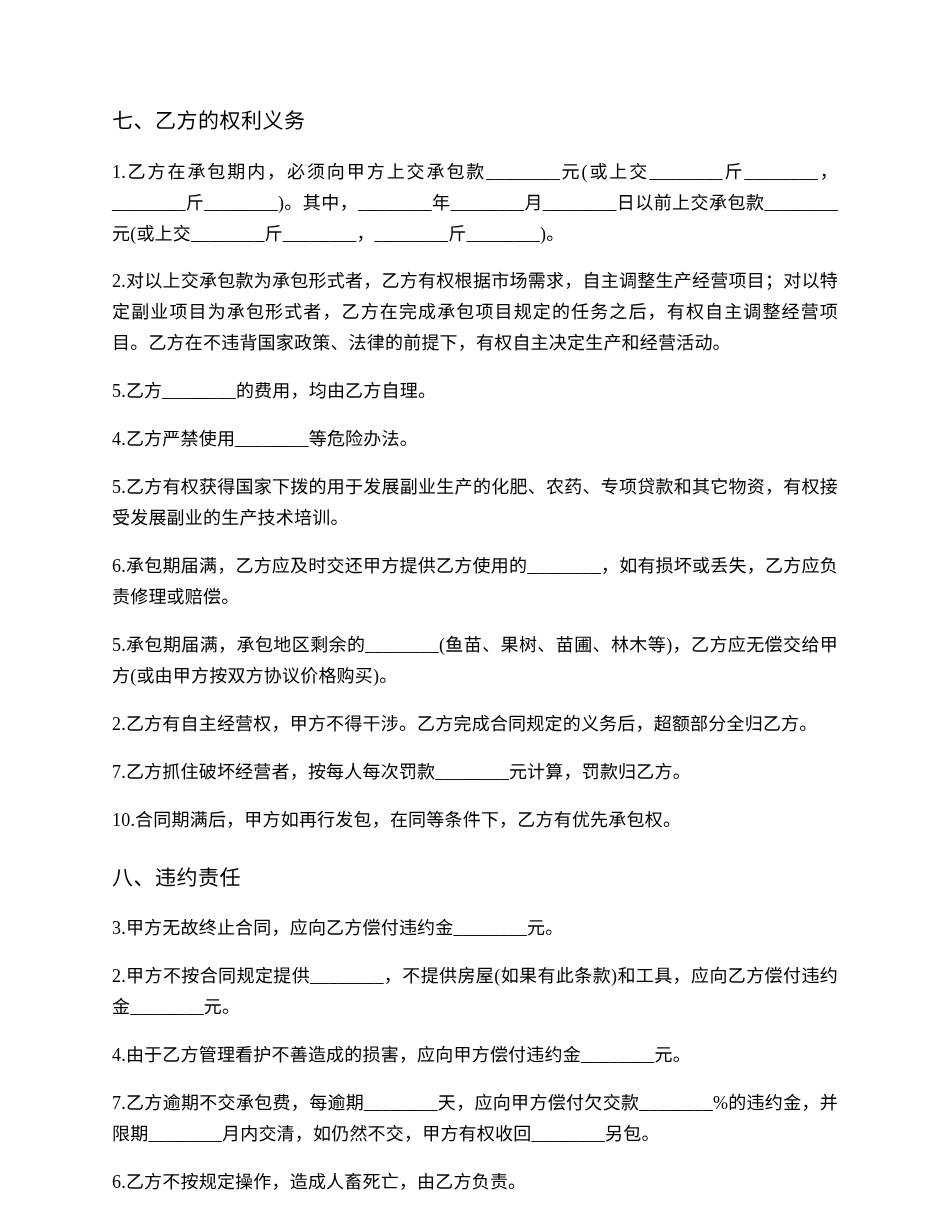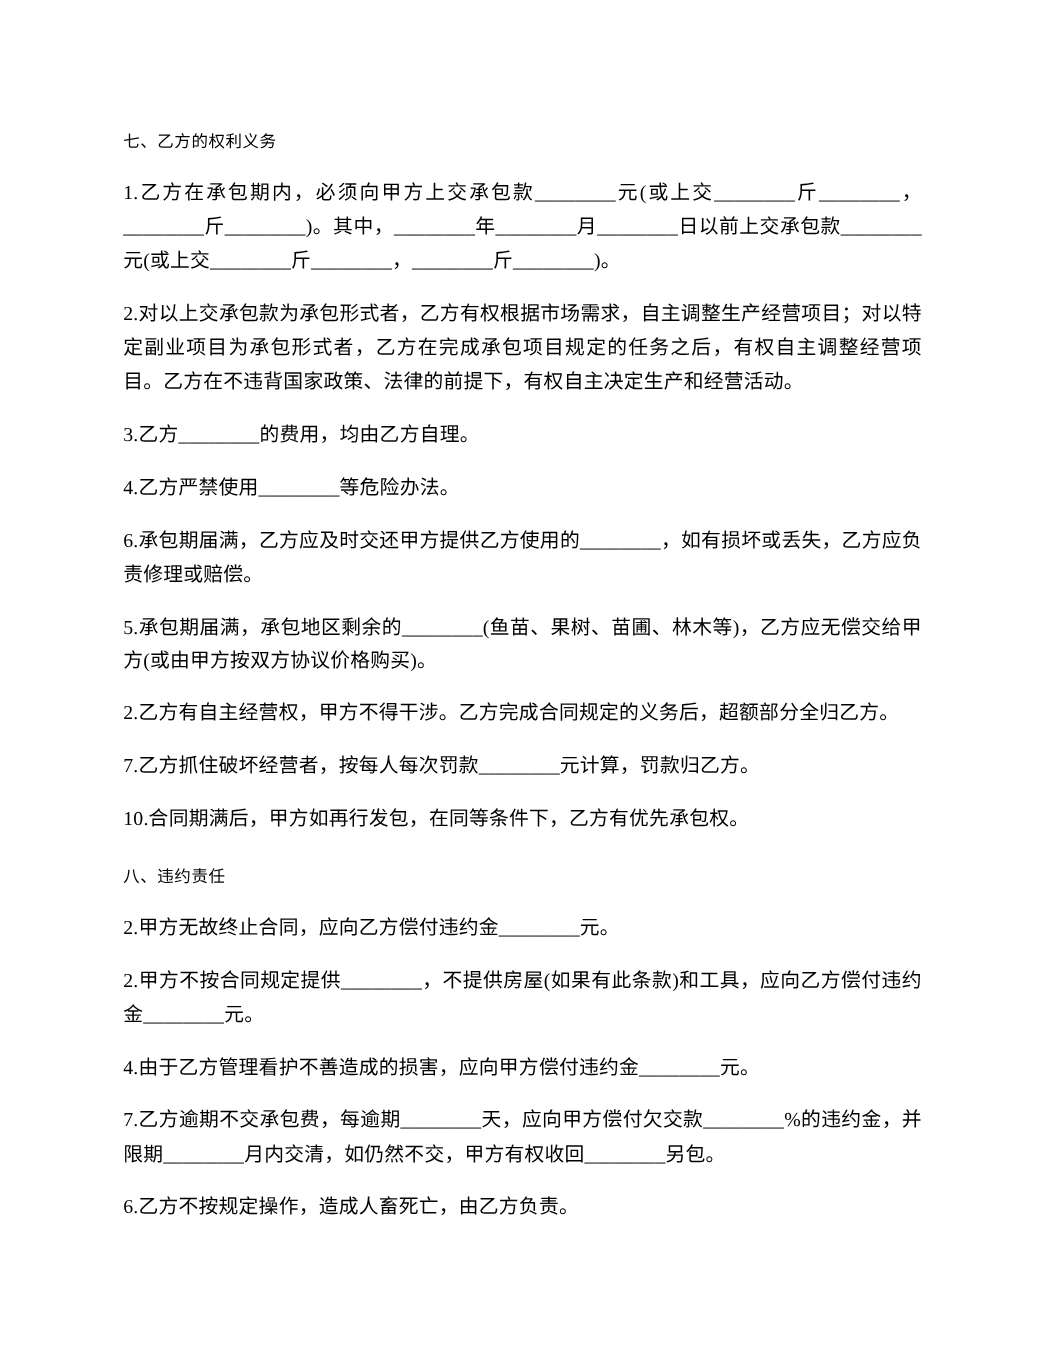--- a/index.html
+++ b/index.html
@@ -15,23 +15,23 @@
   }
   .page {
     position: relative;
     width: 950px;
     min-height: 1230px;
     box-sizing: border-box;
     padding: 100px 112px 60px 112px;
     background: #ffffff;
   }
   .section-heading {
-    font-size: 15px;
+    font-size: 21px;
     line-height: 1.6;
-    margin: 18px 0 18px 0;
+    margin: 5px 0 18px 0;
     font-weight: normal;
     letter-spacing: 0.5px;
   }
   .section-heading.second {
     margin-top: 26px;
   }
   .para {
     font-size: 18px;
     line-height: 1.72;
     margin: 0 0 17px 0;
@@ -45,32 +45,33 @@
 </style>
 </head>
 <body>
 
 <div class="page">
 
   <div>
     <h2 class="section-heading">七、乙方的权利义务</h2>
     <p class="para">1.乙方在承包期内，必须向甲方上交承包款________元(或上交________斤________，________斤________)。其中，________年________月________日以前上交承包款________元(或上交________斤________，________斤________)。</p>
     <p class="para">2.对以上交承包款为承包形式者，乙方有权根据市场需求，自主调整生产经营项目；对以特定副业项目为承包形式者，乙方在完成承包项目规定的任务之后，有权自主调整经营项目。乙方在不违背国家政策、法律的前提下，有权自主决定生产和经营活动。</p>
-    <p class="para">3.乙方________的费用，均由乙方自理。</p>
+    <p class="para">5.乙方________的费用，均由乙方自理。</p>
     <p class="para">4.乙方严禁使用________等危险办法。</p>
+    <p class="para">5.乙方有权获得国家下拨的用于发展副业生产的化肥、农药、专项贷款和其它物资，有权接受发展副业的生产技术培训。</p>
     <p class="para">6.承包期届满，乙方应及时交还甲方提供乙方使用的________，如有损坏或丢失，乙方应负责修理或赔偿。</p>
     <p class="para">5.承包期届满，承包地区剩余的________(鱼苗、果树、苗圃、林木等)，乙方应无偿交给甲方(或由甲方按双方协议价格购买)。</p>
     <p class="para">2.乙方有自主经营权，甲方不得干涉。乙方完成合同规定的义务后，超额部分全归乙方。</p>
     <p class="para">7.乙方抓住破坏经营者，按每人每次罚款________元计算，罚款归乙方。</p>
     <p class="para">10.合同期满后，甲方如再行发包，在同等条件下，乙方有优先承包权。</p>
   </div>
 
   <div>
     <h2 class="section-heading second">八、违约责任</h2>
-    <p class="para">2.甲方无故终止合同，应向乙方偿付违约金________元。</p>
+    <p class="para">3.甲方无故终止合同，应向乙方偿付违约金________元。</p>
     <p class="para">2.甲方不按合同规定提供________，不提供房屋(如果有此条款)和工具，应向乙方偿付违约金________元。</p>
     <p class="para">4.由于乙方管理看护不善造成的损害，应向甲方偿付违约金________元。</p>
     <p class="para">7.乙方逾期不交承包费，每逾期________天，应向甲方偿付欠交款________%的违约金，并限期________月内交清，如仍然不交，甲方有权收回________另包。</p>
     <p class="para">6.乙方不按规定操作，造成人畜死亡，由乙方负责。</p>
 
   </div>
 
 </div>
 
 </body></html>

